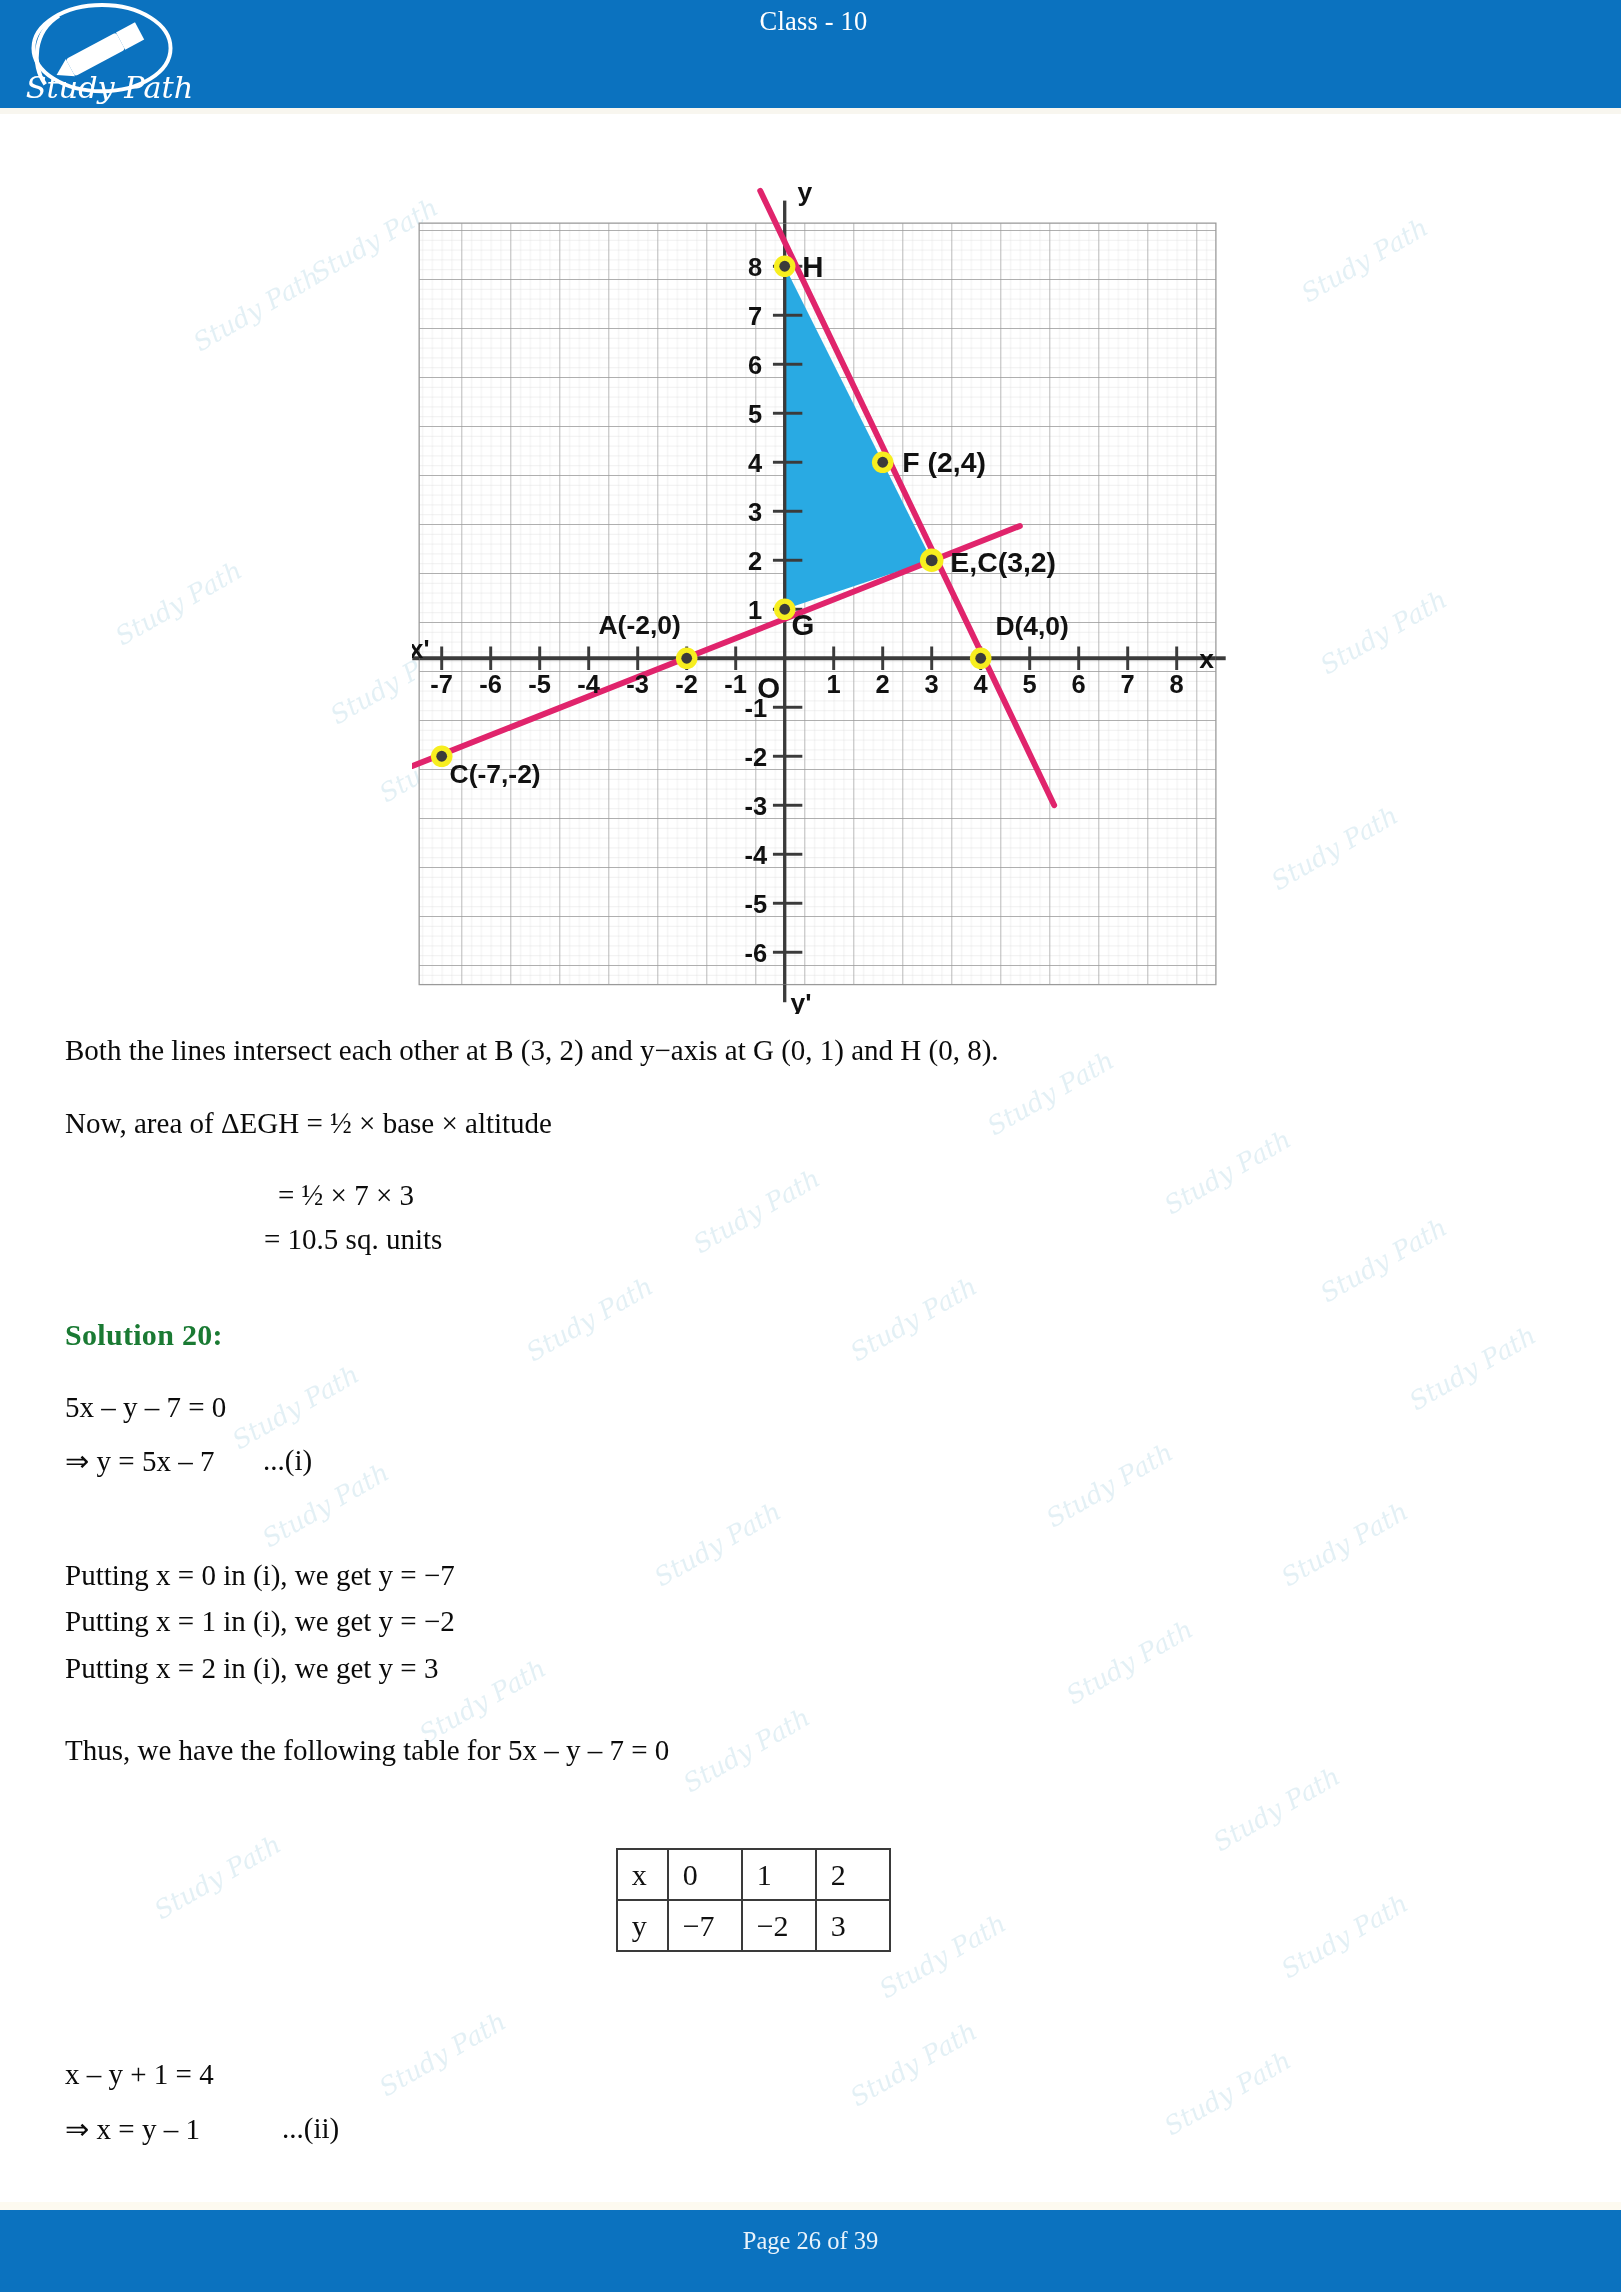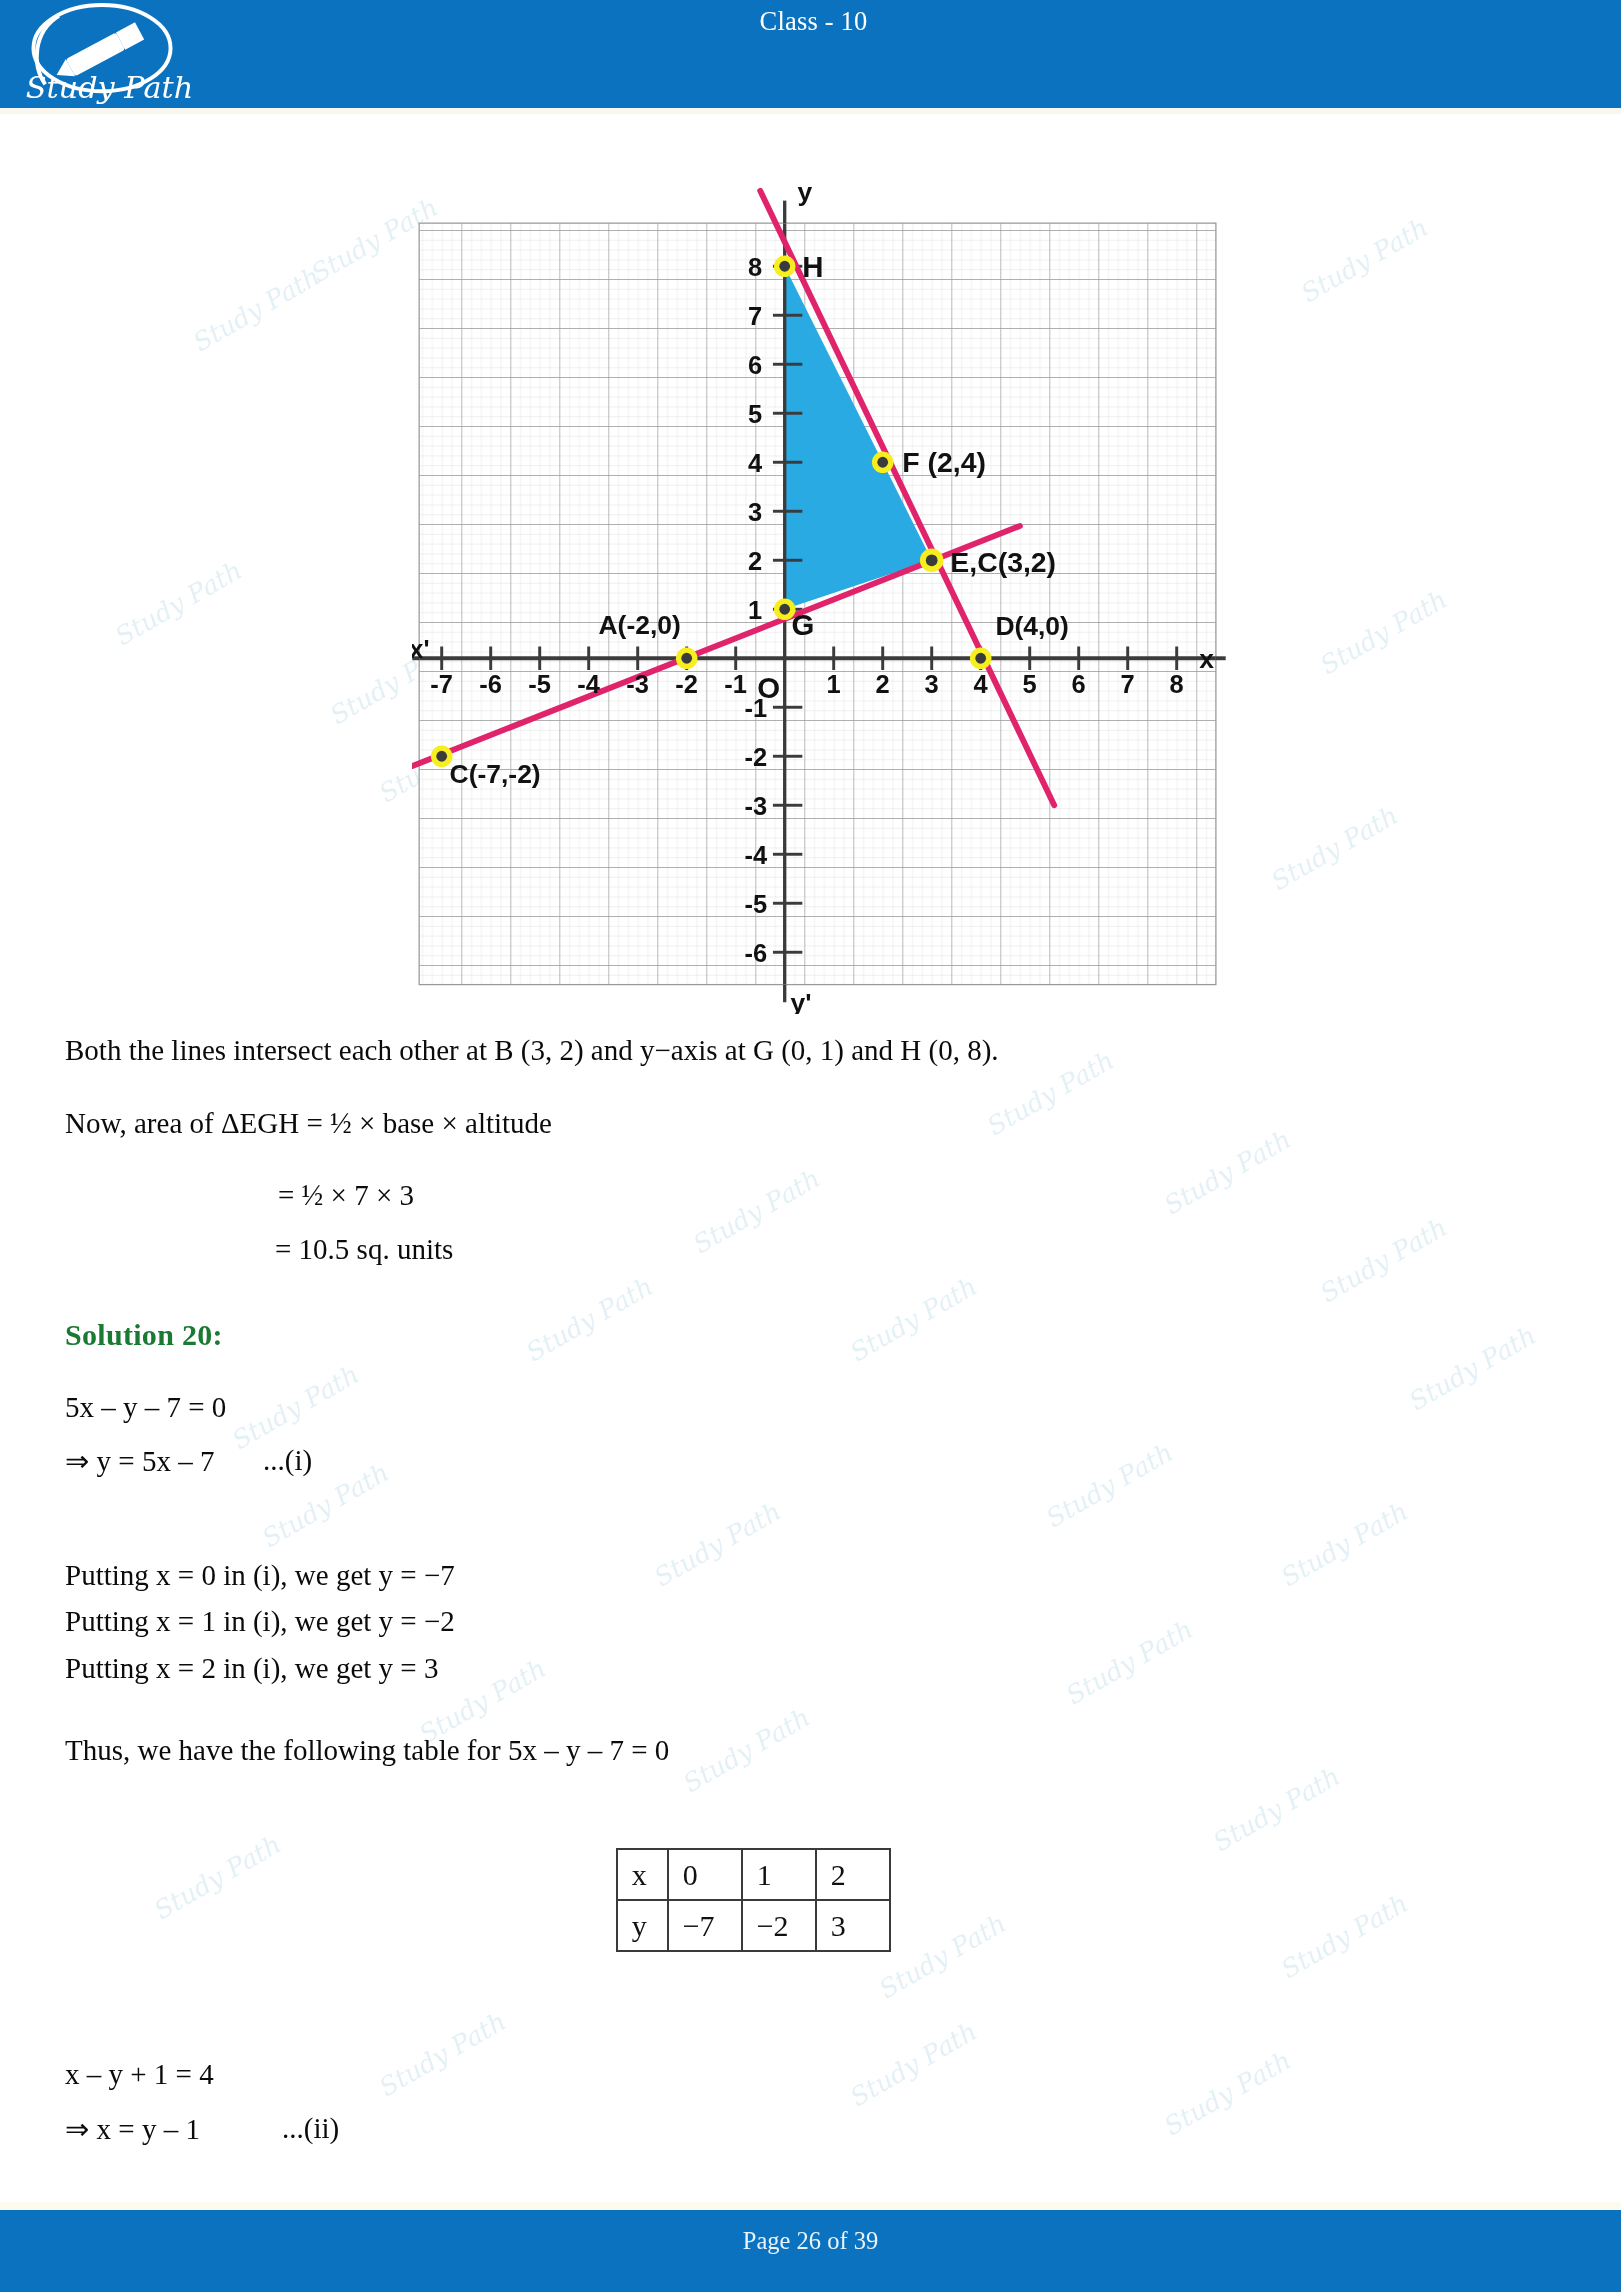--- a/index.html
+++ b/index.html
@@ -310,21 +310,21 @@
       <text x="190" y="462" font-size="27">A(-2,0)</text>
       <text x="595" y="463" font-size="27">D(4,0)</text>
       <text x="38" y="614" font-size="27">C(-7,-2)</text>
     </g>
   </svg>
 </div>
 
 <div class="ptext" style="left:65px; top:1034px;">Both the lines intersect each other at B (3, 2) and y−axis at G (0, 1) and H (0, 8).</div>
 <div class="ptext" style="left:65px; top:1107px;">Now, area of ΔEGH = ½ × base × altitude</div>
 <div class="ptext" style="left:278px; top:1179px;">= ½ × 7 × 3</div>
-<div class="ptext" style="left:275px; top:1223px;margin-top:10px;">= 10.5 sq. units</div>
+<div class="ptext" style="left:264px; top:1223px;">= 10.5 sq. units</div>
 
 <div class="soltitle" style="left:65px; top:1318px;">Solution 20:</div>
 
 <div class="ptext" style="left:65px; top:1391px;">5x – y – 7 = 0</div>
 <div class="ptext" style="left:65px; top:1444px;">⇒ y = 5x – 7</div>
 <div class="ptext" style="left:263px; top:1444px;">...(i)</div>
 
 <div class="ptext" style="left:65px; top:1559px;text-align:center;">Putting x = 0 in (i), we get y = −7</div>
 <div class="ptext" style="left:65px; top:1605px;">Putting x = 1 in (i), we get y = −2</div>
 <div class="ptext" style="left:65px; top:1652px;">Putting x = 2 in (i), we get y = 3</div>

